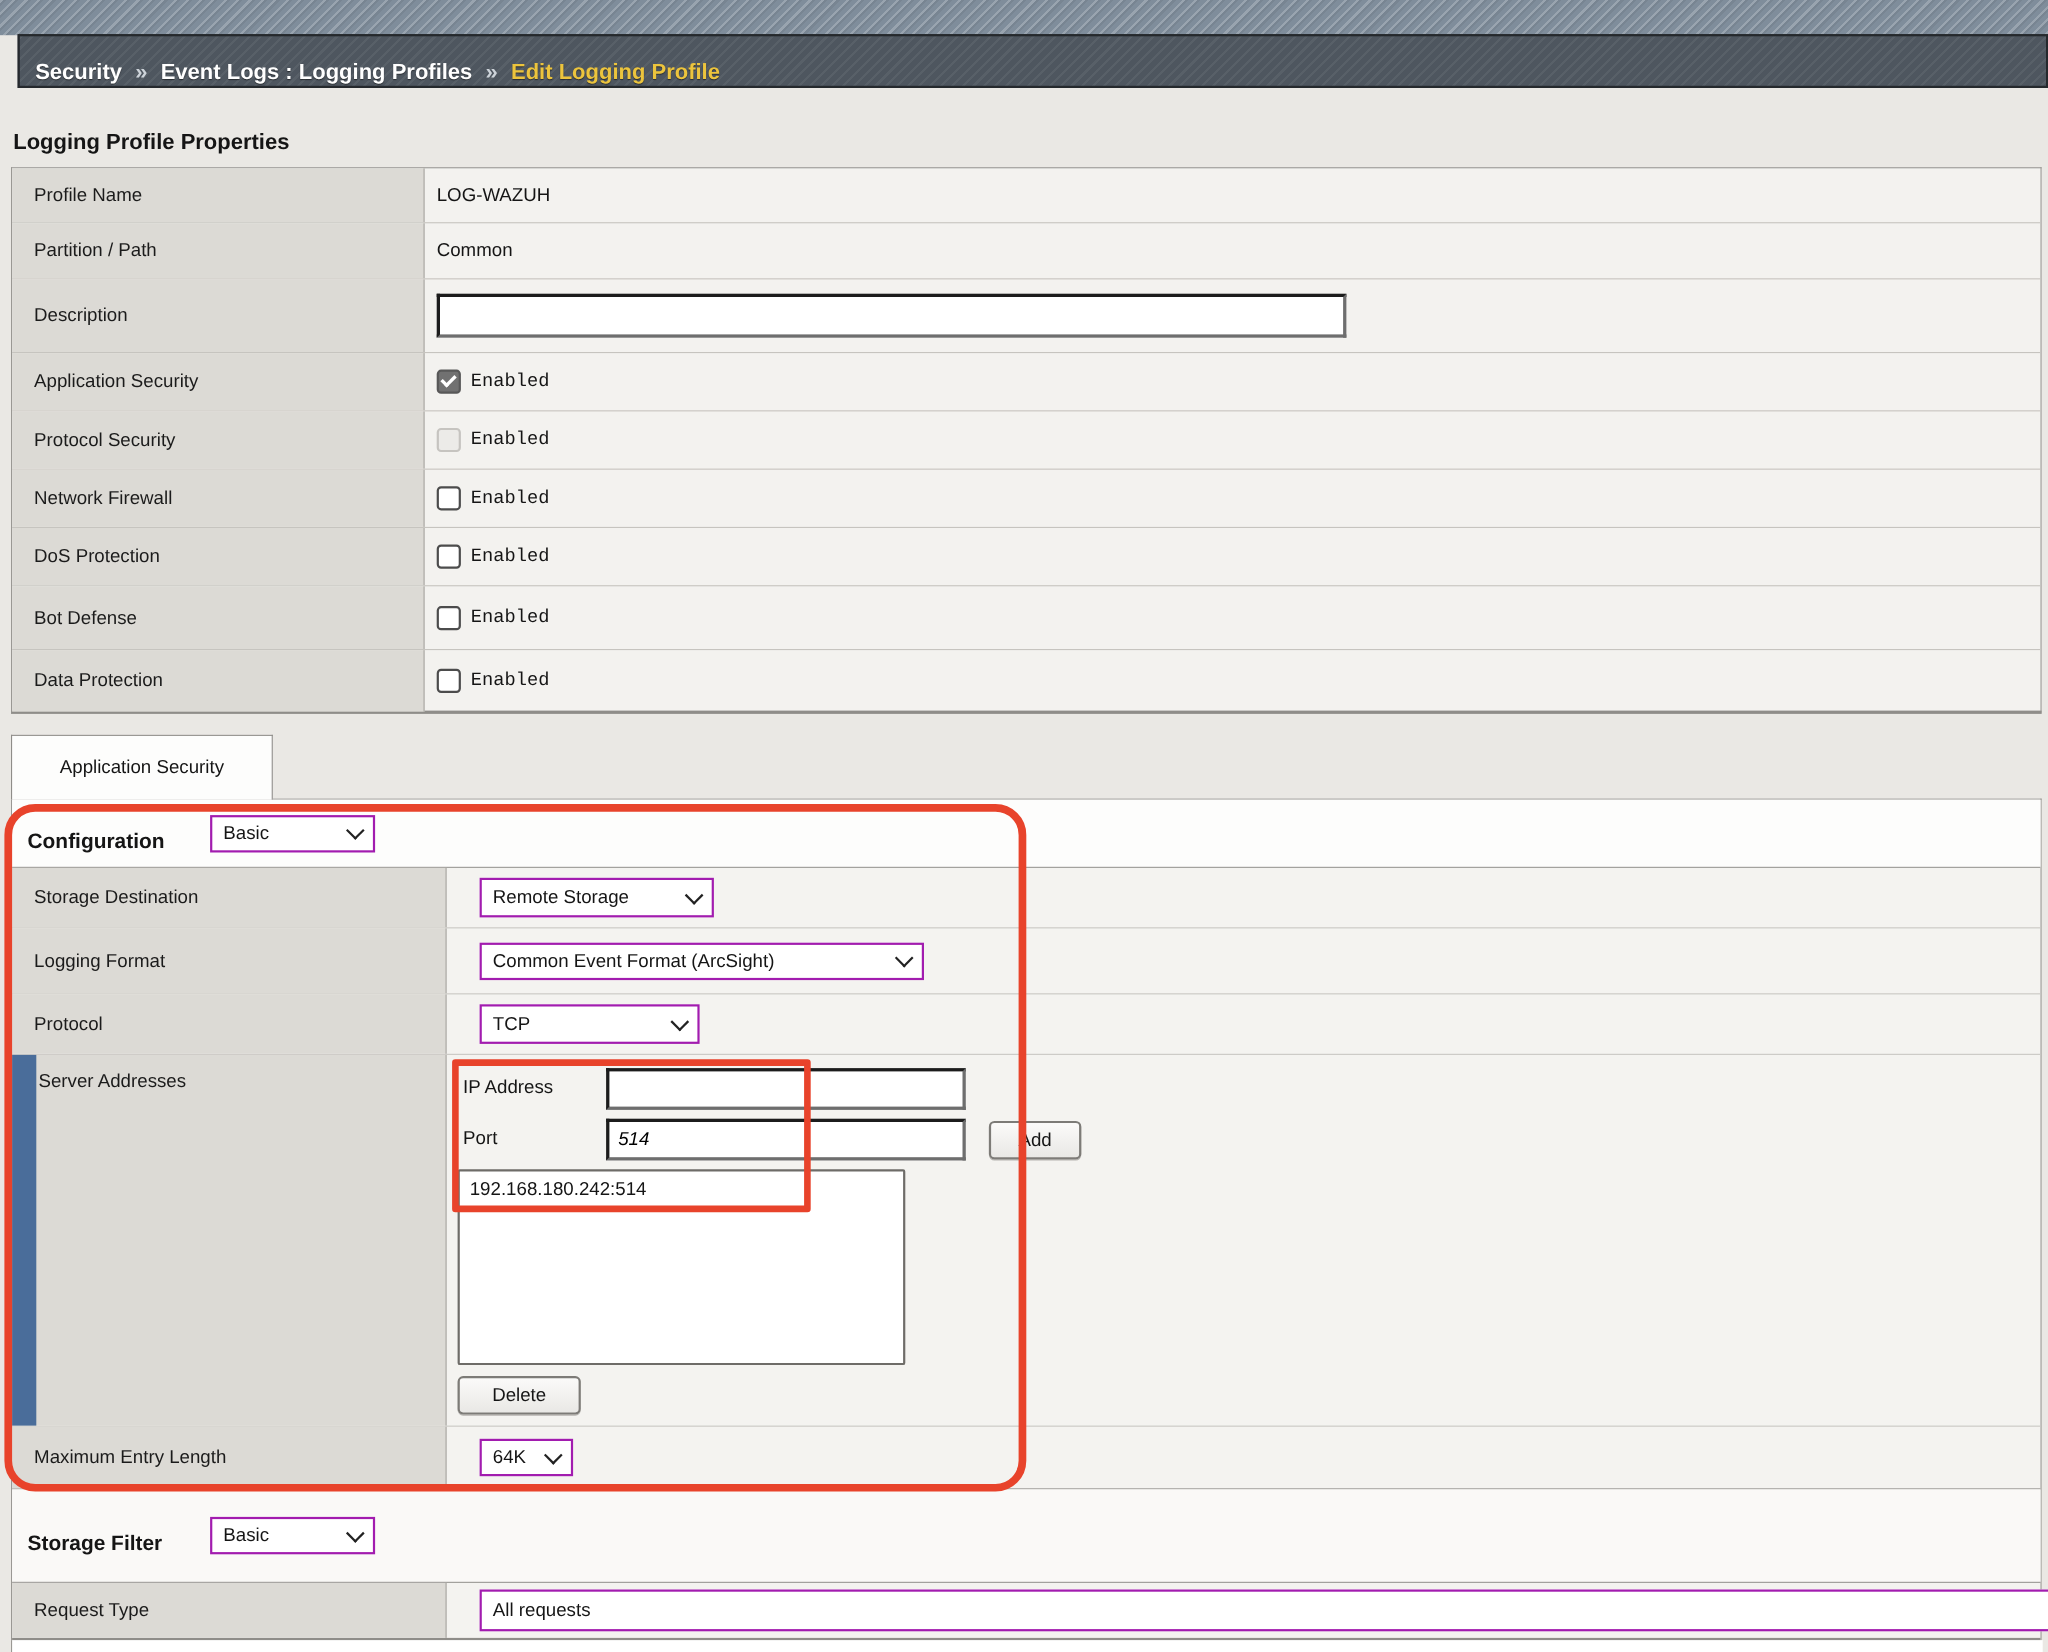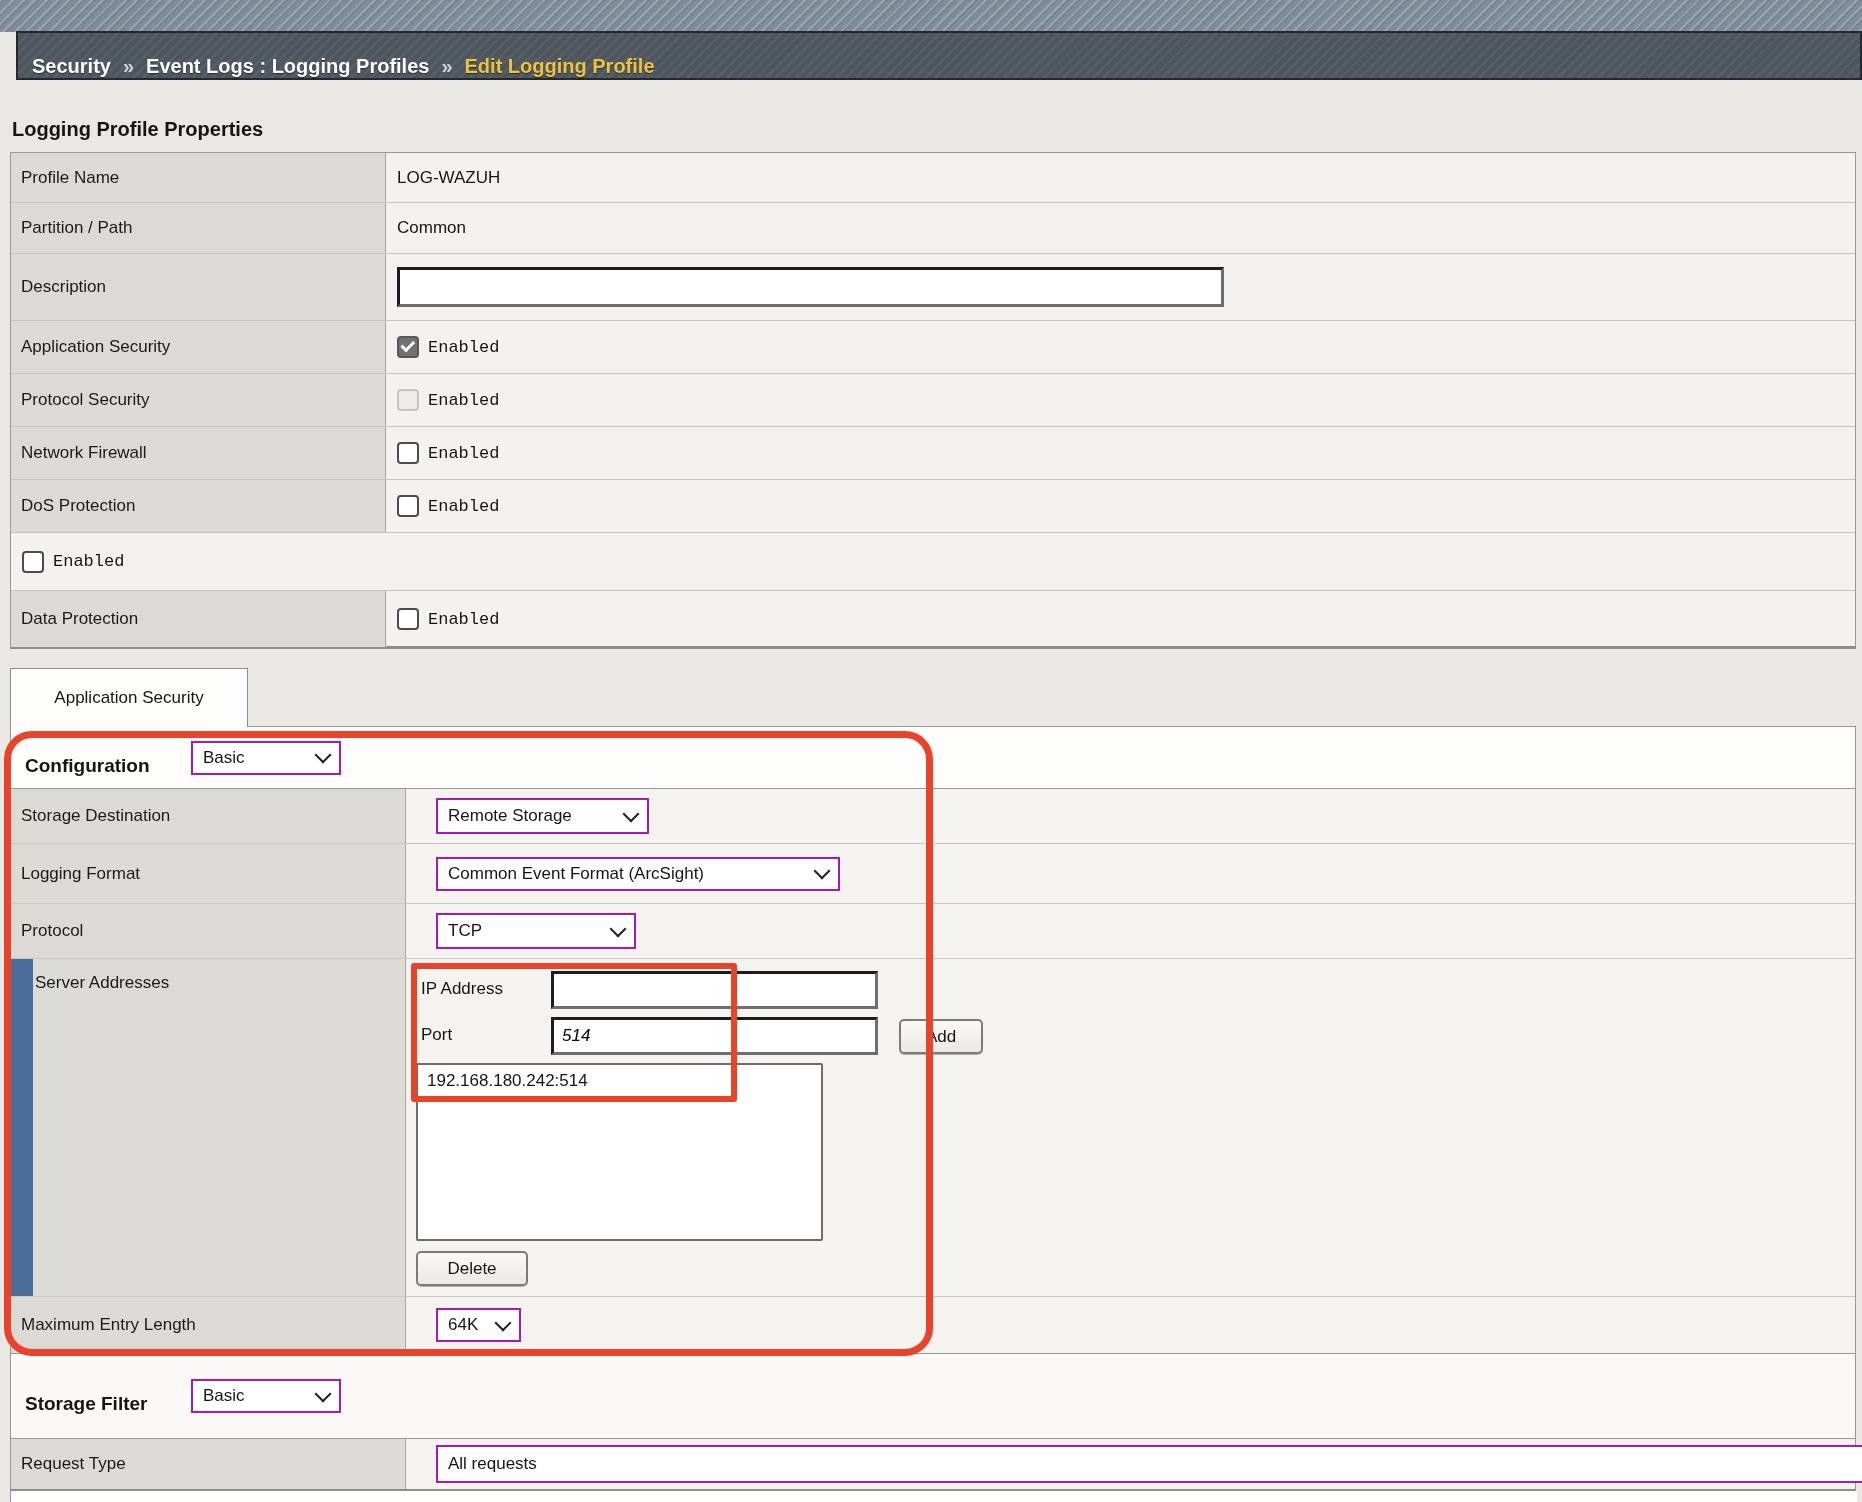--- a/index.html
+++ b/index.html
@@ -25,21 +25,21 @@
   .crumb-bar .sep{color:#cdd3d9; margin:0 12px; font-size:20px;}
   .crumb-bar .crumb{color:#ffffff; text-shadow:0 1px 1px rgba(0,0,0,.5); cursor:pointer;}
   .crumb-bar .current{color:#ecc43d; text-shadow:0 1px 1px rgba(0,0,0,.5);}
   
   .h-props{position:absolute; left:12px; top:118px; font-size:20px; font-weight:bold;}
   
   .tbl{position:absolute; box-sizing:border-box; border:1px solid #9a9894; border-bottom:3px solid #8f8d89; background:#f3f2ef;}
   .trow{display:flex; box-sizing:border-box; border-bottom:1px solid #c6c4bf;}
   .trow:last-child{border-bottom:none;}
   .tlabel{box-sizing:border-box; background:#dcdad5; border-right:1px solid #a8a6a2;
-          display:flex; align-items:center; padding-left:10px; font-size:17px; color:#1b1b1b; position:relative;}
+          display:flex; align-items:center; padding-left:20px; font-size:17px; color:#1b1b1b; position:relative;}
   .tvalue{box-sizing:border-box; flex:1; display:flex; align-items:center; padding-left:11px; font-size:17px; position:relative;}
   
   .props{left:10px; top:152px; width:1846px; height:497px;}
   .props .tlabel{width:375px; flex:none;}
   
   .inp{
     box-sizing:border-box; background:#fff; font-family:"Liberation Sans",sans-serif; font-size:17px;
     border:3px solid; border-color:#1c1c1c #6e6e6e #6e6e6e #1c1c1c; padding:0 8px; outline:none;
   }
   .desc-inp{width:827px; height:40px;}
@@ -194,20 +194,21 @@
       <div class="tvalue">
         <span class="check-row">
           <span class="checkbox">
             
           </span>
           <span class="check-label">Enabled</span>
         </span>
       </div>
     </div>
     <div class="trow" style="height:58px">
+      <div class="tlabel">Bot Defense</div>
       <div class="tvalue">
         <span class="check-row">
           <span class="checkbox">
             
           </span>
           <span class="check-label">Enabled</span>
         </span>
       </div>
     </div>
     <div class="trow" style="height:56px">

